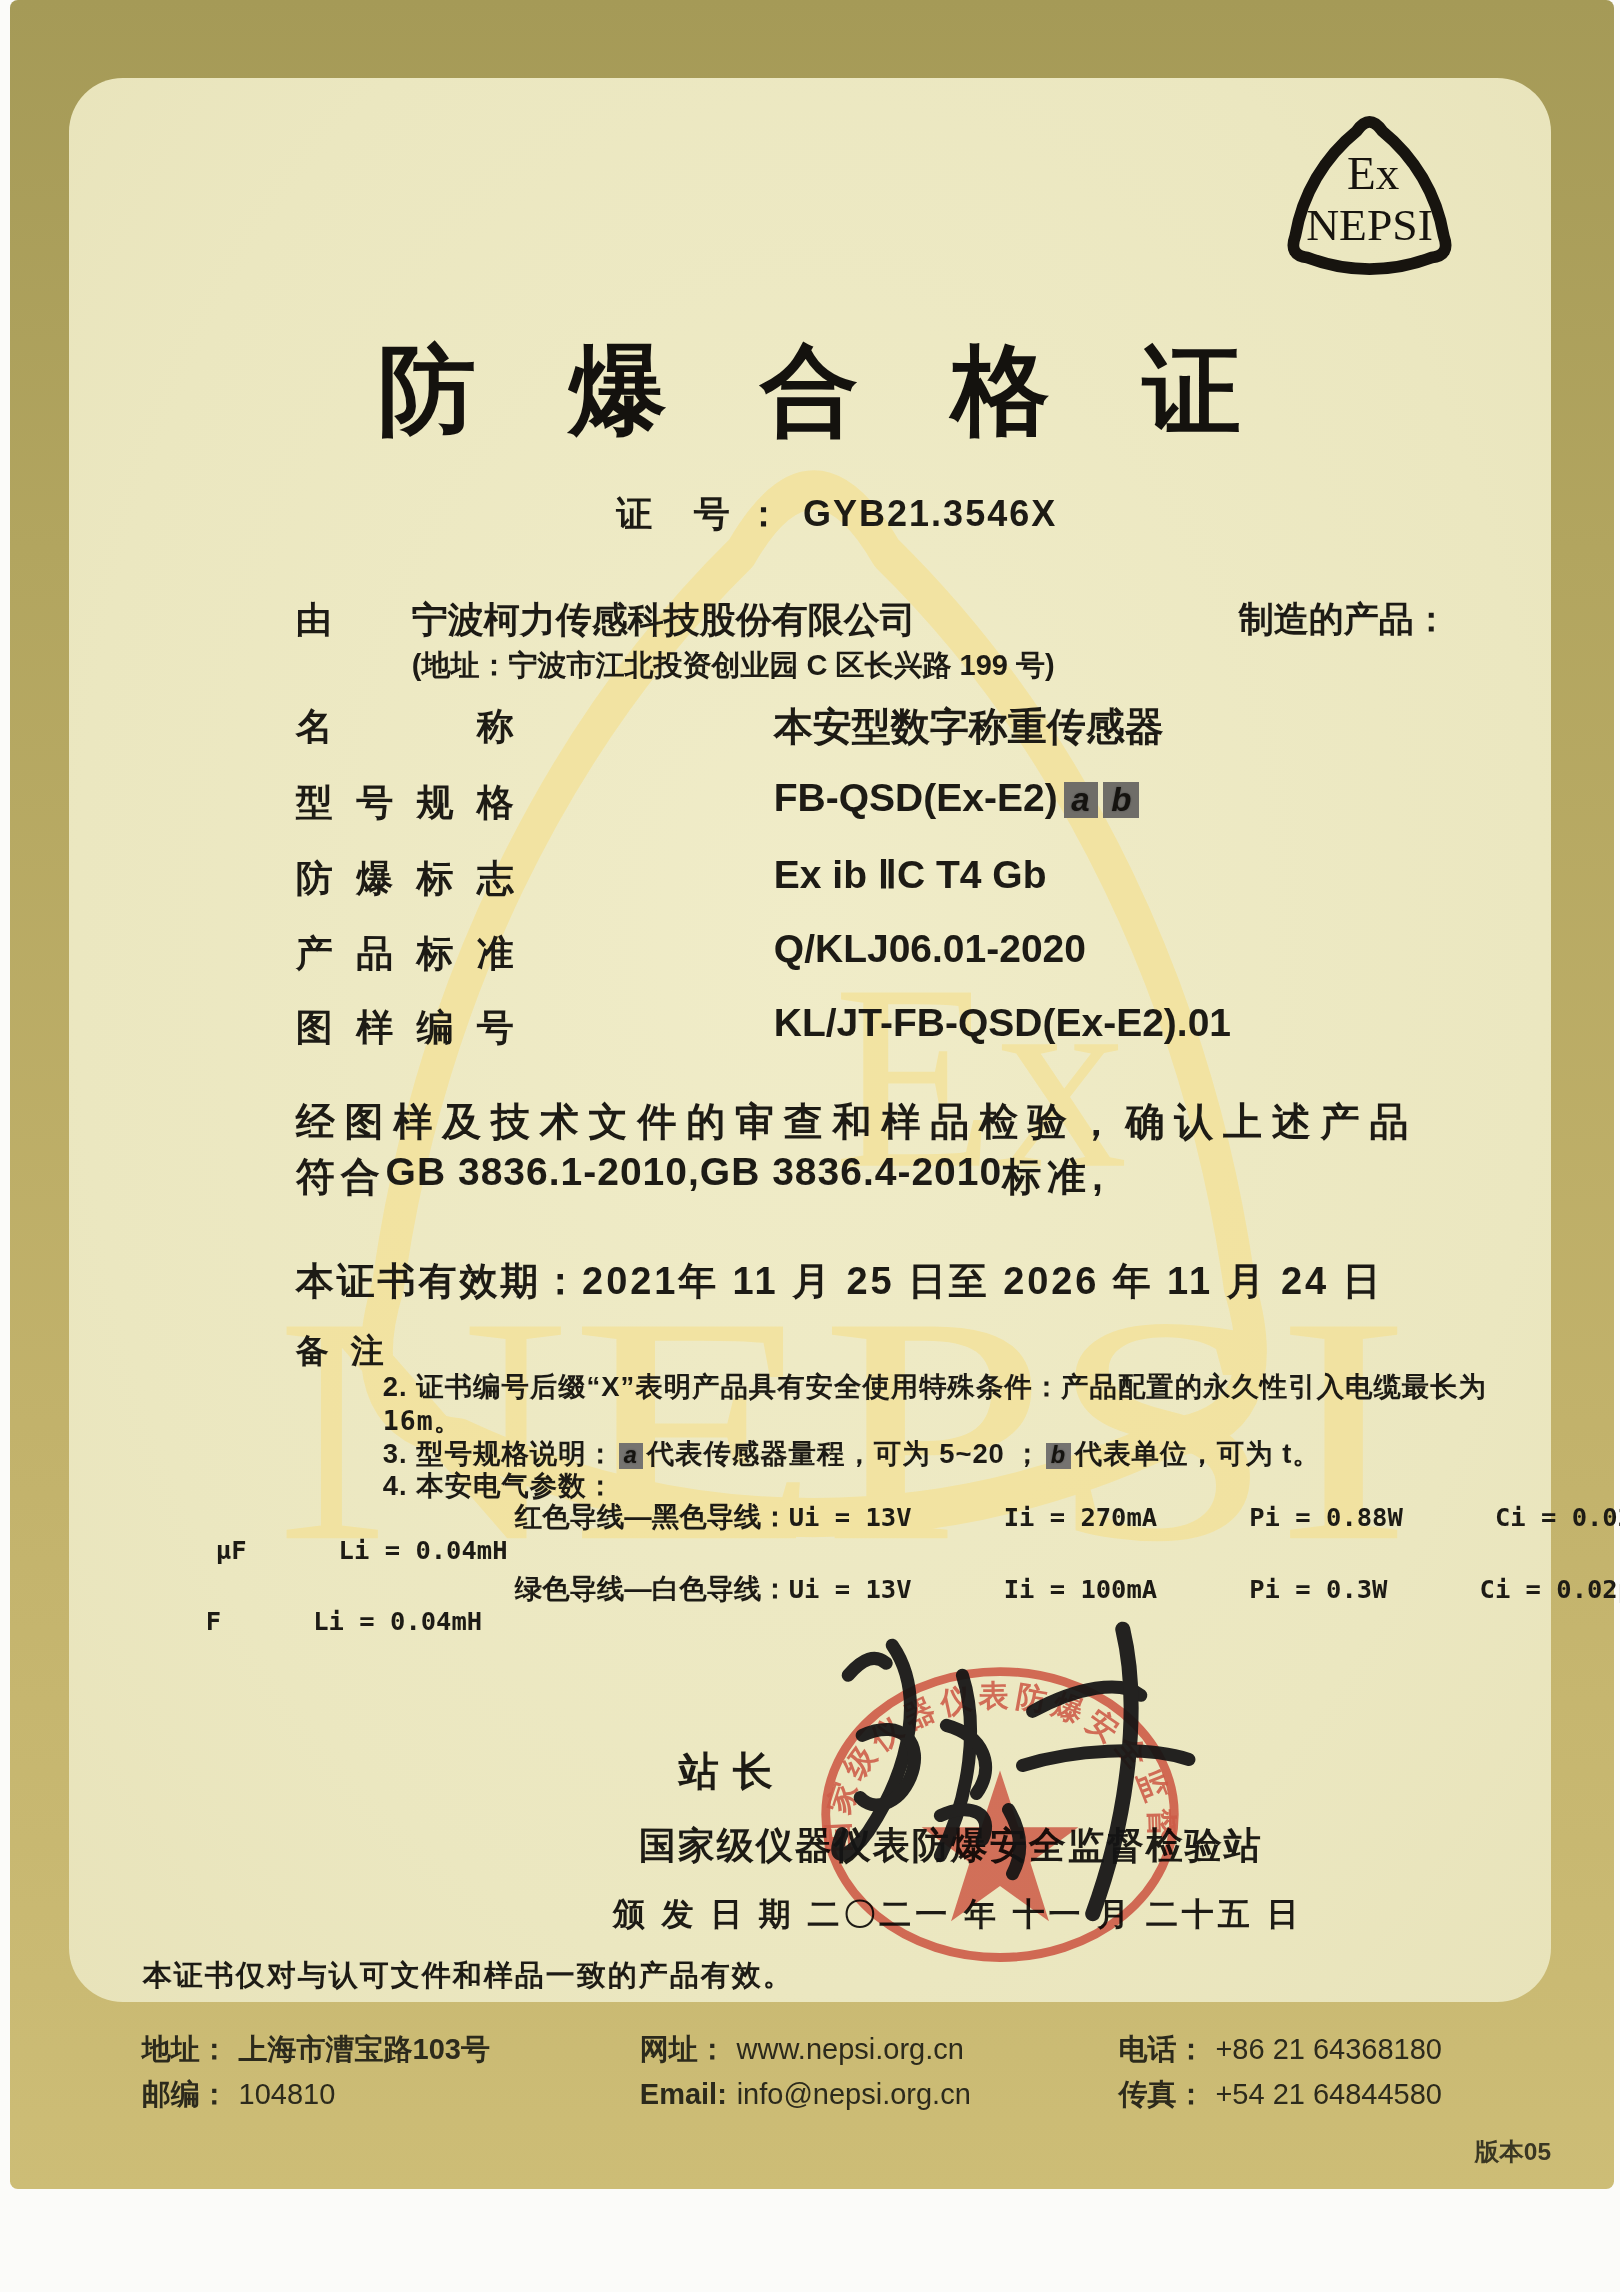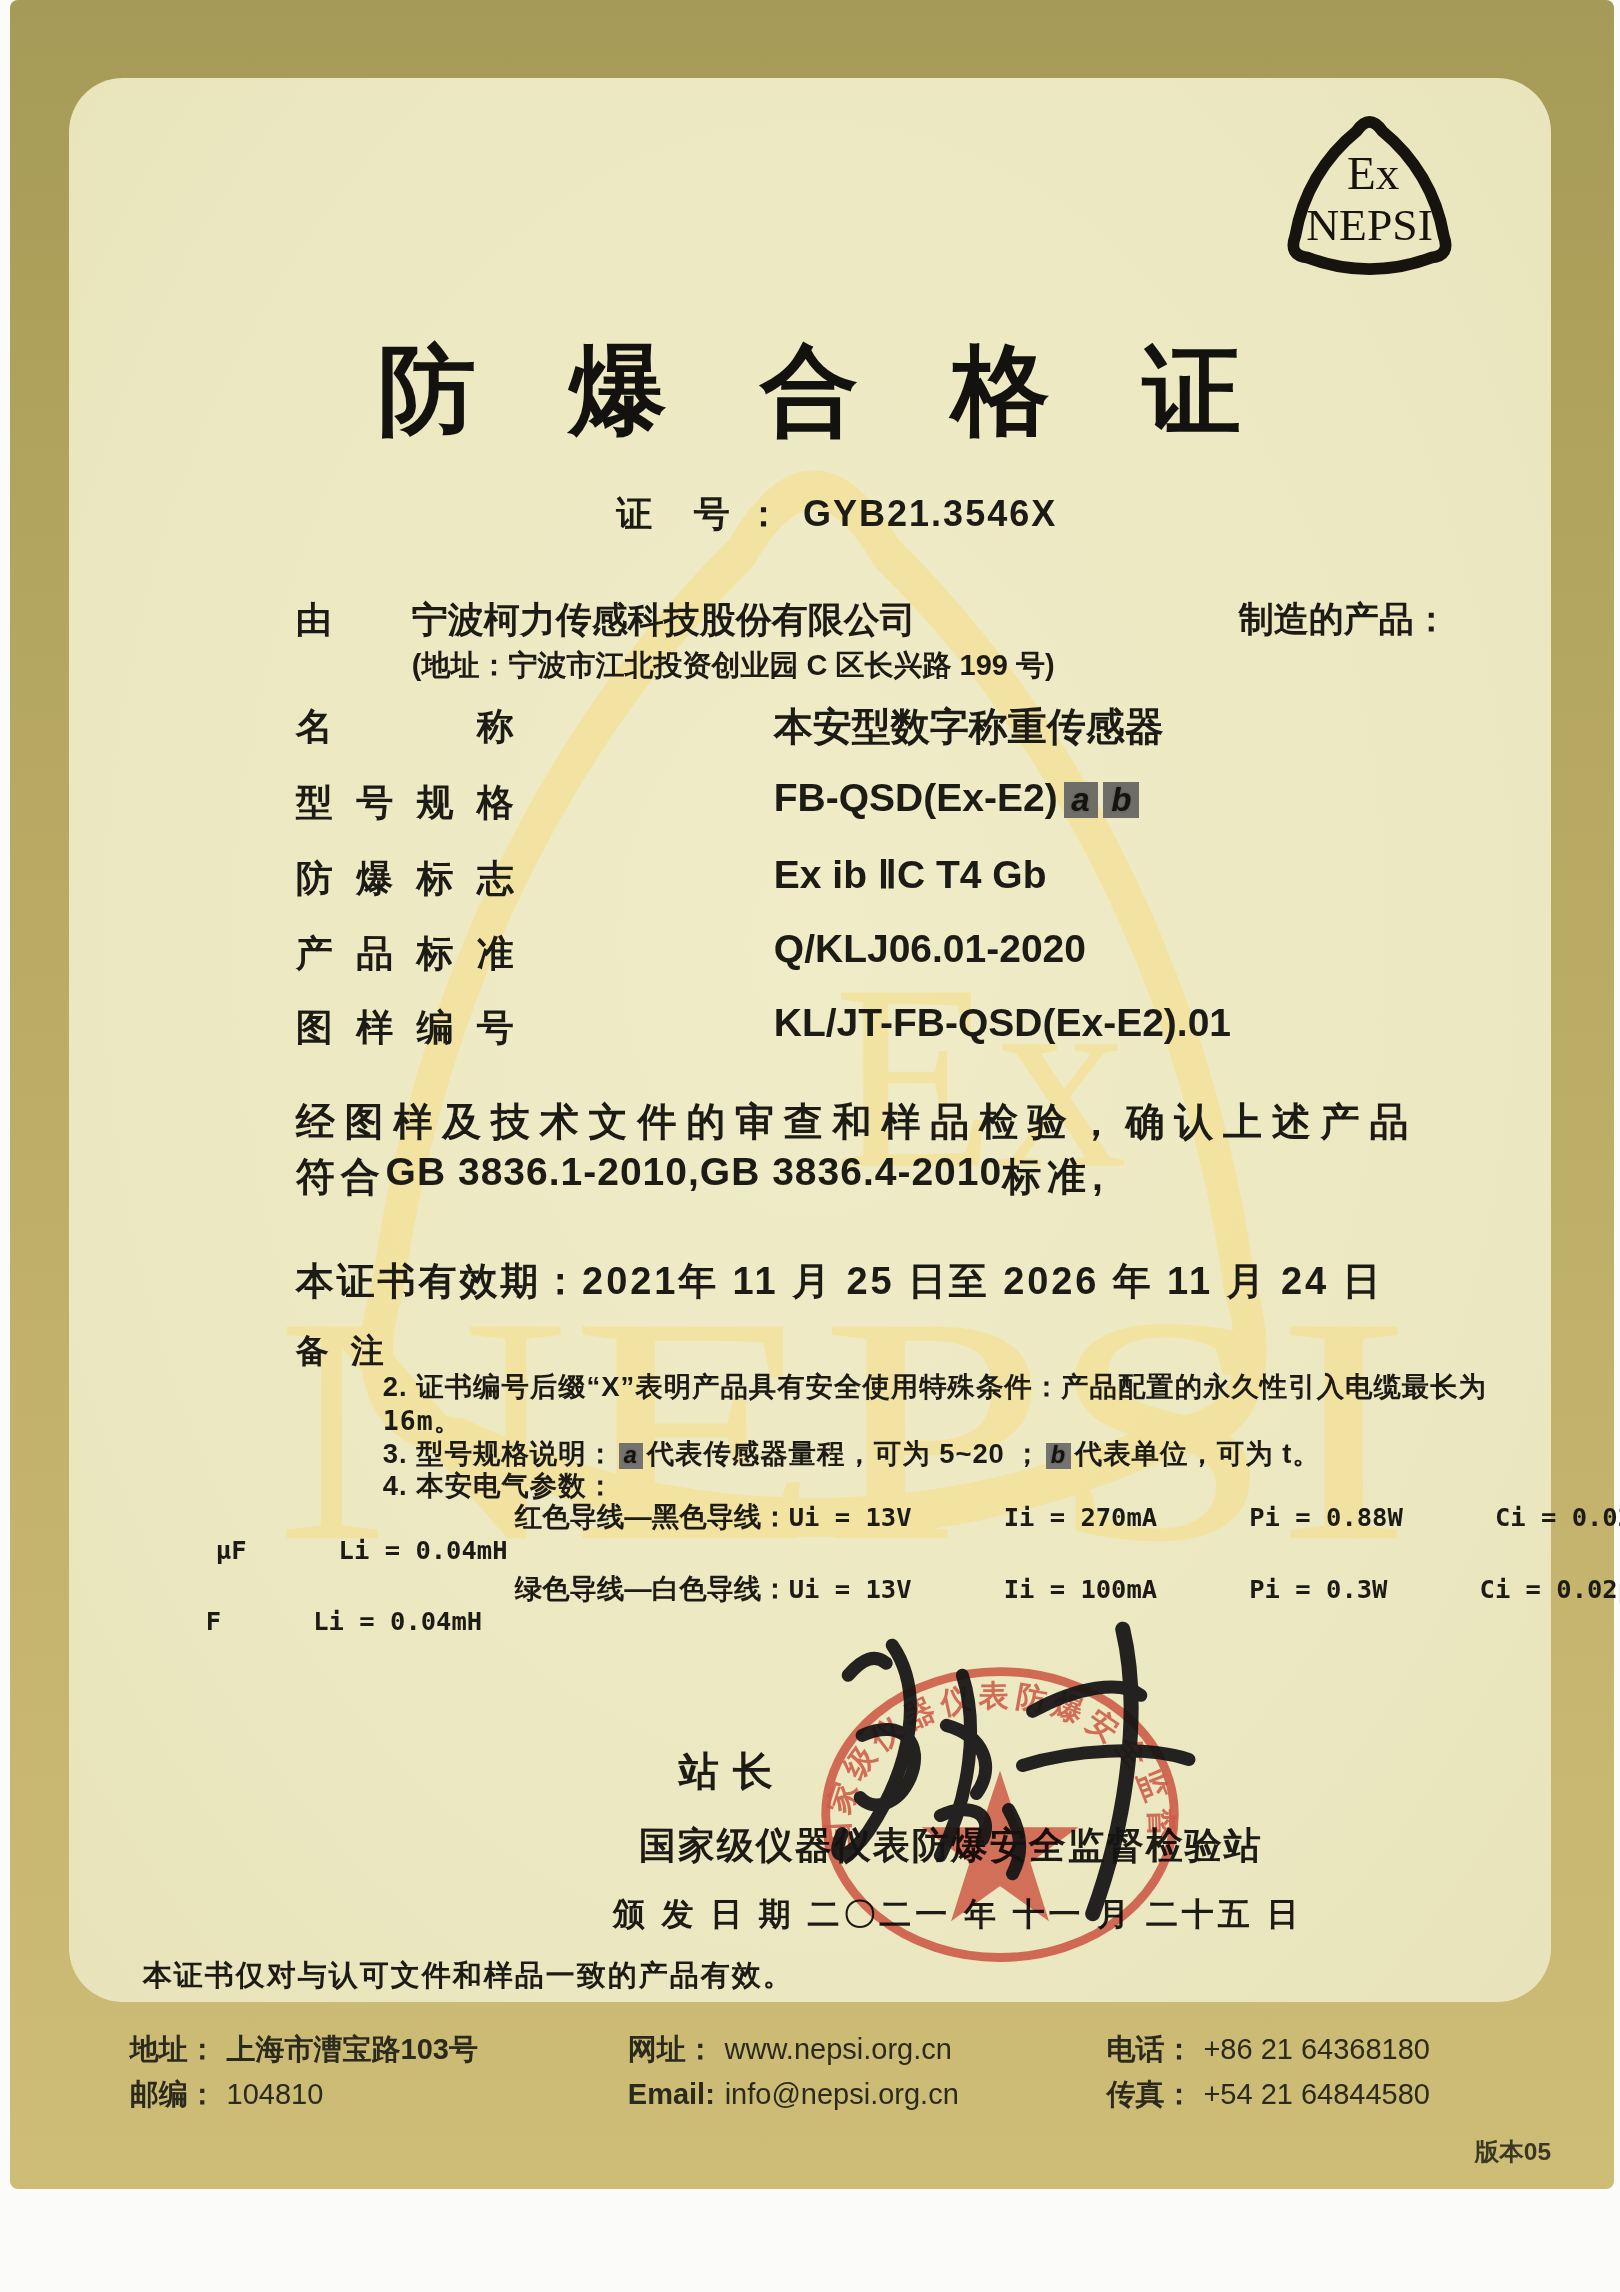--- a/index.html
+++ b/index.html
@@ -48,21 +48,21 @@
   .remarklbl{left:227px;top:1251px;width:88px;font-size:33px;font-weight:700;}
   .note{left:314px;width:1098px;font-size:27.4px;font-weight:700;white-space:nowrap;letter-spacing:1px;}
   .elec-label{font-size:27.4px;font-weight:700;}
   .mono{font-family:"DejaVu Sans Mono",monospace;font-weight:700;font-size:25.5px;white-space:pre;}
 
   .director{left:610px;top:1666px;width:94px;font-size:40px;font-weight:700;}
   .orgname{left:544px;top:1743px;width:676px;text-align:center;font-size:37px;font-weight:700;letter-spacing:2px;white-space:nowrap;}
   .issuedate{left:544px;top:1815px;width:676px;text-align:center;font-size:32px;font-weight:700;letter-spacing:3.9px;white-space:nowrap;}
   .validnote{left:74px;top:1878px;font-size:29px;font-weight:700;letter-spacing:2px;}
 
-  .footer{position:absolute;left:120px;top:2027px;width:1372px;display:flex;z-index:2;color:#2c2a1c;gap:28px;}
+  .footer{position:absolute;left:132px;top:2027px;width:1372px;display:flex;z-index:2;color:#2c2a1c;gap:28px;}
   .fcol{line-height:45px;font-size:29px;white-space:nowrap;}
   .fcol .lab{font-weight:700;margin-right:9.8px;}
   .fc1{width:490px;} .fc2{width:470px;} .fc3{width:412px;}
   .version{position:absolute;left:1465px;top:2135px;font-size:24.5px;font-weight:700;color:#3a3723;}
 </style>
 </head>
 <body>
 
 <div class="card">
   <div class="page">

